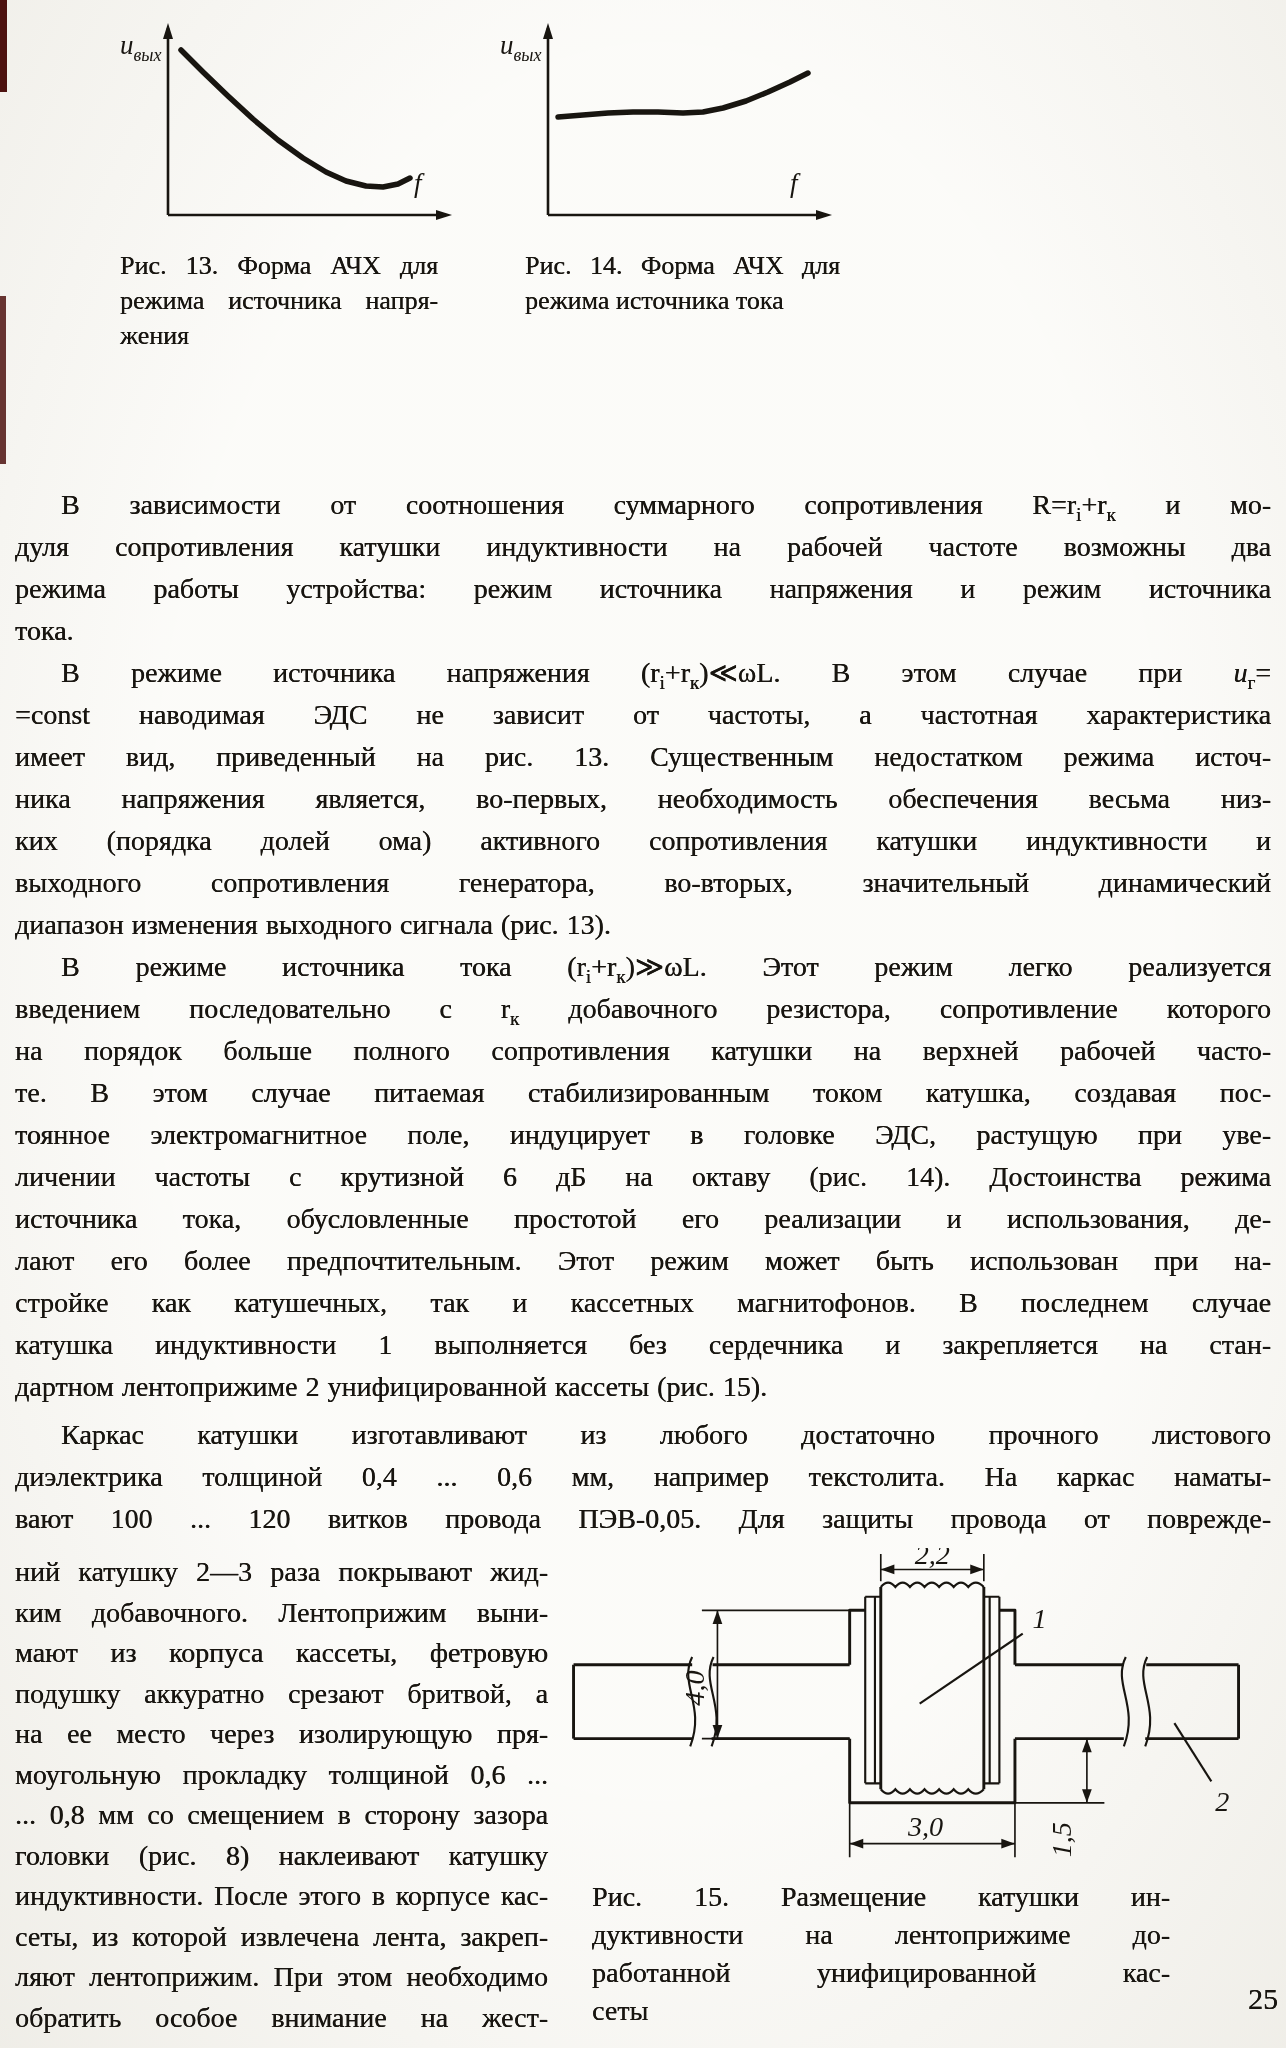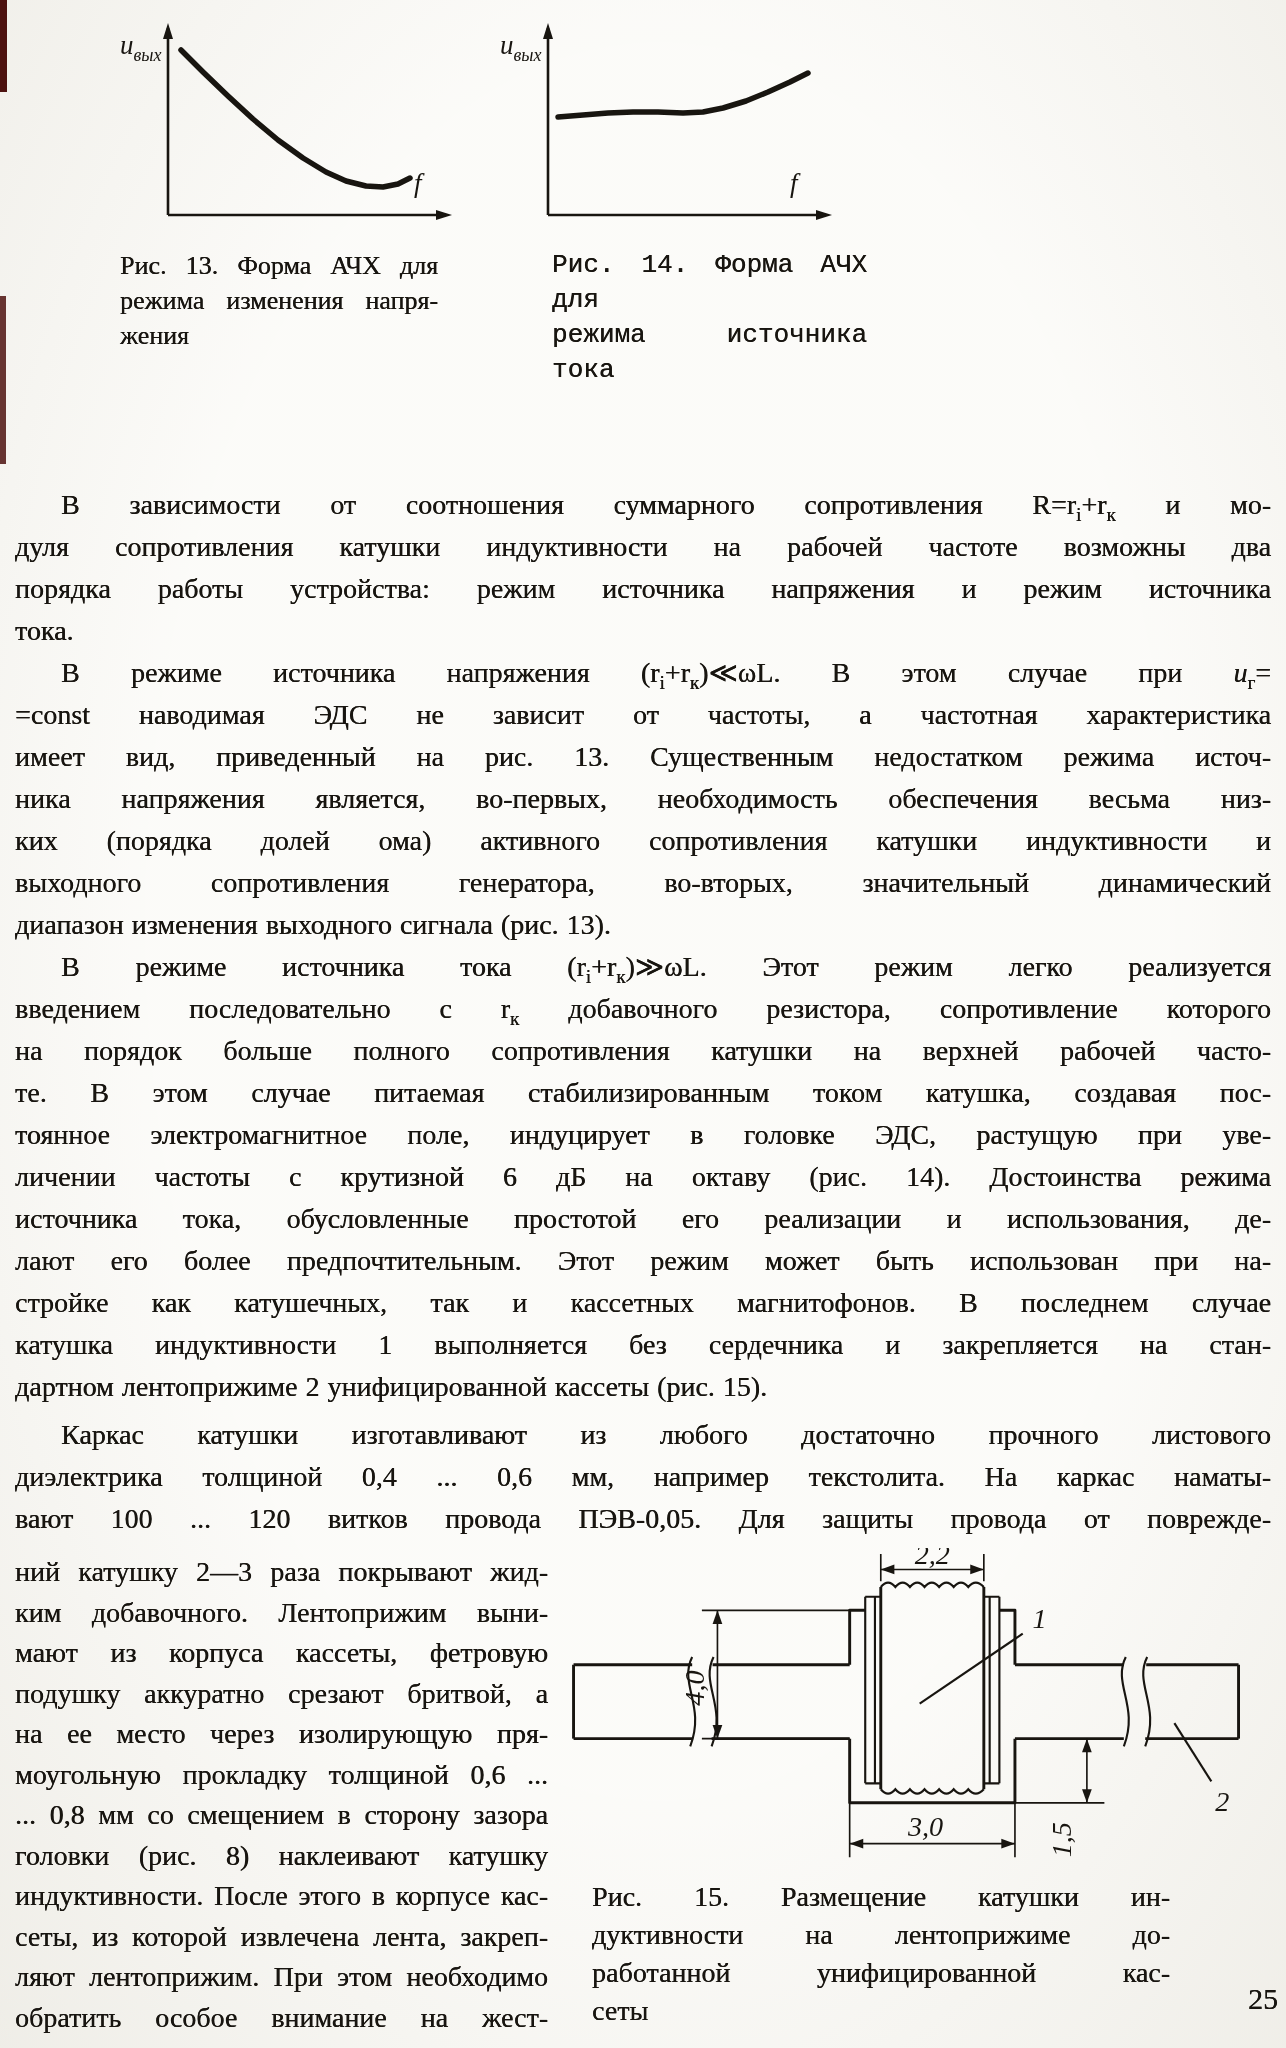--- a/index.html
+++ b/index.html
@@ -14,21 +14,21 @@
   .ln.last-left{ text-align-last:left; }
   .para .ln:first-child{ text-indent:46px; }
   sub{ font-size:68%; line-height:0; }
   .bodytext{ position:absolute; left:15px; top:484px; width:1256px;
              font-size:28px; line-height:42px; word-spacing:1px; }
   .para4{ margin-top:6px; }
   .leftcol{ position:absolute; left:15px; top:1552px; width:533px;
             font-size:28px; line-height:40.5px; word-spacing:1px; }
   .cap{ position:absolute; font-size:26px; line-height:35px; }
   .cap13{ left:120px; top:248px; width:318px; }
-  .cap14{ left:552px; top:248px; width:315px;font-family:Liberation Mono, monospace; }
+  .cap14{ left:525px; top:248px; width:315px; }
   .cap15{ left:592px; top:1878px; width:578px; font-size:28px; line-height:38px; }
   .pagenum{ position:absolute; right:42px; top:1982px; font-size:30px; }
   .figsvg{ position:absolute; }
   .fig13svg{ left:118px; top:20px; width:340px; height:212px; }
   .fig14svg{ left:498px; top:20px; width:340px; height:212px; }
   .fig15svg{ left:558px; top:1548px; width:700px; height:321px; }
   svg text{ font-family:"Liberation Serif",serif; fill:#181510; }
   .axlbl{ font-size:27px; font-style:italic; }
   .axsub{ font-size:18px; }
   .axis{ stroke:#181510; stroke-width:2.6; fill:none; }
@@ -66,33 +66,33 @@
     <polygon class="ah" points="50,3 45,19 55,19"></polygon>
     <line class="axis" x1="50" y1="195" x2="326" y2="195"></line>
     <polygon class="ah" points="334,195 318,190 318,200"></polygon>
     <text x="2" y="34" class="axlbl"><tspan>u</tspan><tspan dy="7" class="axsub">вых</tspan></text>
     <text x="292" y="172" class="axlbl">f</text>
     <polyline class="curve" points="60,97 85,95 110,93 135,92 160,92 185,93 205,92 225,88 248,81 270,72 292,62 310,53"></polyline>
   </svg>
 
   <div class="cap cap13 txt">
       <div class="ln">Рис. 13. Форма АЧХ для</div>
-      <div class="ln">режима изменения напря-</div>
+      <div class="ln">режима источника напря-</div>
       <div class="ln last-left">жения</div>
     </div>
   <div class="cap cap14 txt">
       <div class="ln">Рис. 14. Форма АЧХ для</div>
       <div class="ln last-left">режима источника тока</div>
     </div>
 
   <div class="bodytext txt">
     <div class="para">
         <div class="ln">В зависимости от соотношения суммарного сопротивления R=r<sub>i</sub>+r<sub>к</sub> и мо-</div>
         <div class="ln">дуля сопротивления катушки индуктивности на рабочей частоте возможны два</div>
-        <div class="ln">порядка работы устройства: режим источника напряжения и режим источника</div>
+        <div class="ln">режима работы устройства: режим источника напряжения и режим источника</div>
         <div class="ln last-left">тока.</div>
       </div>
     <div class="para">
         <div class="ln">В режиме источника напряжения (r<sub>i</sub>+r<sub>к</sub>)≪ωL. В этом случае при <i>u</i><sub>г</sub>=</div>
         <div class="ln">=const наводимая ЭДС не зависит от частоты, а частотная характеристика</div>
         <div class="ln">имеет вид, приведенный на рис. 13. Существенным недостатком режима источ-</div>
         <div class="ln">ника напряжения является, во-первых, необходимость обеспечения весьма низ-</div>
         <div class="ln">ких (порядка долей ома) активного сопротивления катушки индуктивности и</div>
         <div class="ln">выходного сопротивления генератора, во-вторых, значительный динамический</div>
         <div class="ln last-left">диапазон изменения выходного сигнала (рис. 13).</div>

